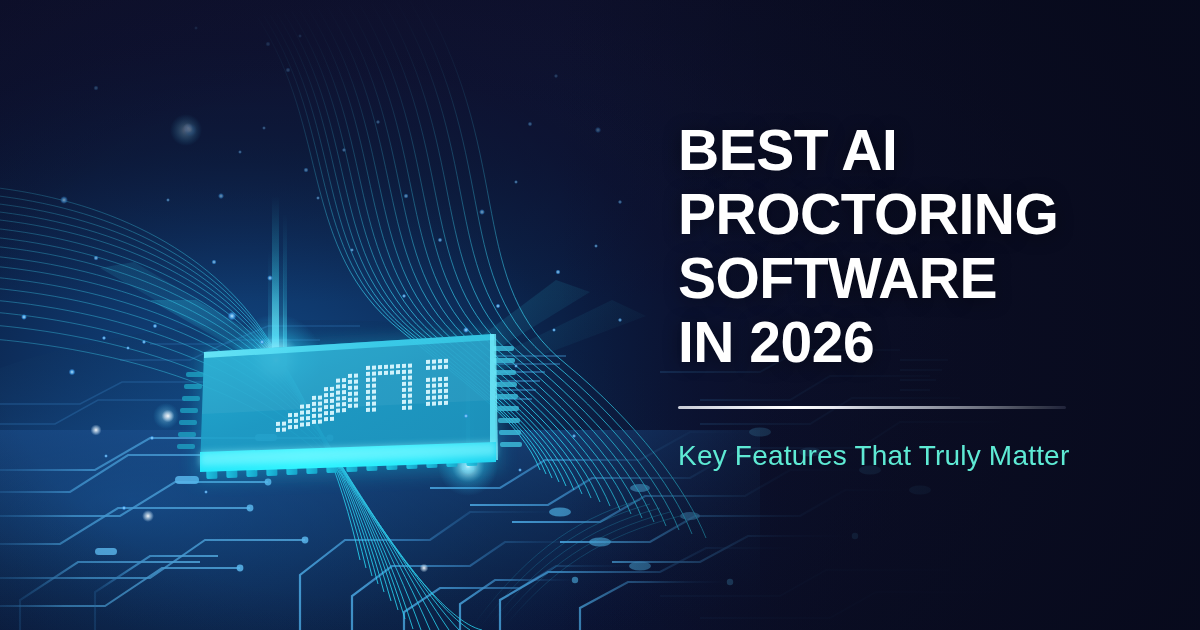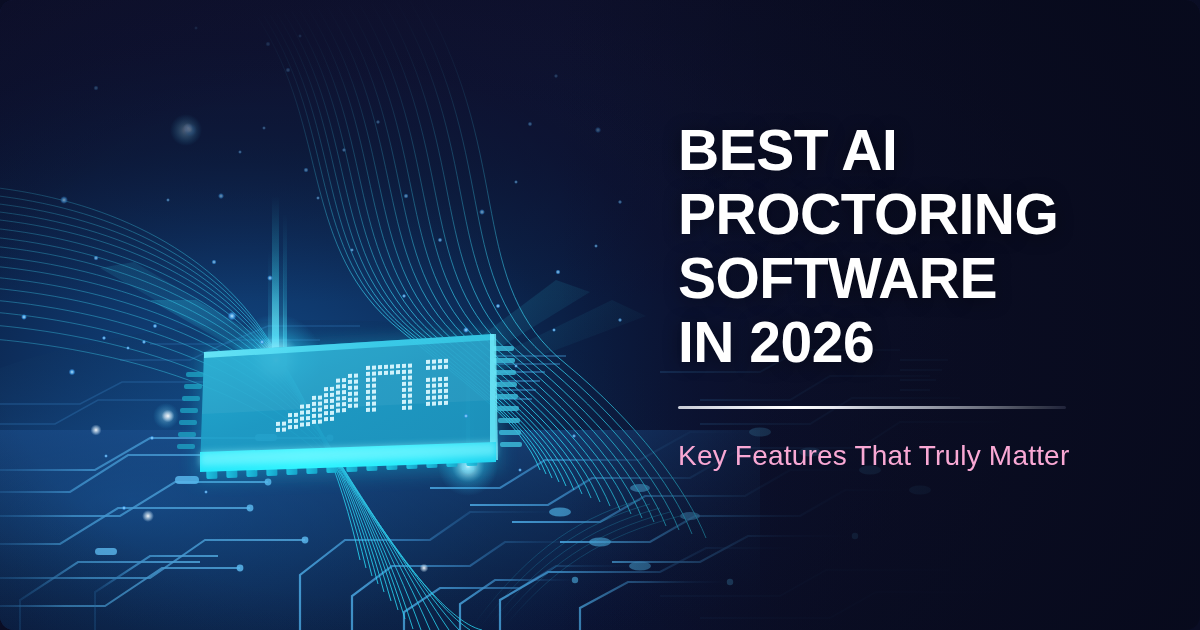--- a/index.html
+++ b/index.html
@@ -8,21 +8,20 @@
     width:1200px; height:630px; overflow:hidden;
     background:#0a0d24;
     font-family:"Liberation Sans", sans-serif;
   }
 
   .banner {
     position:relative;
     width:1200px; height:630px;
     overflow:hidden;
     background:#0b0e26;
-    border-radius:14px;
   }
 
   
   .bg-base {
     position:absolute; inset:0;
     background:
       radial-gradient(ellipse 680px 520px at 20% 62%, #124a86 0%, #0e3466 26%, #0b2147 48%, #0b1538 68%, rgba(11,14,38,0) 100%),
       linear-gradient(135deg, #121536 0%, #0f1a3e 32%, #0c1533 62%, #0a0d24 100%);
   }
   .bg-top-dark {
@@ -61,21 +60,21 @@
   .divider {
     margin-top:32px;
     width:388px; height:3px;
     background:linear-gradient(90deg,
       #c9ccd6 0%, #dfe2ea 12%, #ffffff 30%, #e8eaf0 40%,
       #b6bac6 52%, #9a9eab 64%, #6e7280 78%, #3a3e4e 92%, #20233a 100%);
     border-radius:2px;
   }
   .subhead {
     margin-top:30px;
-    color:#f9a8d4;
+    color:#5eead4;
     font-family:"Liberation Sans", sans-serif;
     font-weight:normal;
     font-size:28px;
     line-height:34px;
     letter-spacing:0.2px;
   }
 </style>
 </head>
 <body>
 

